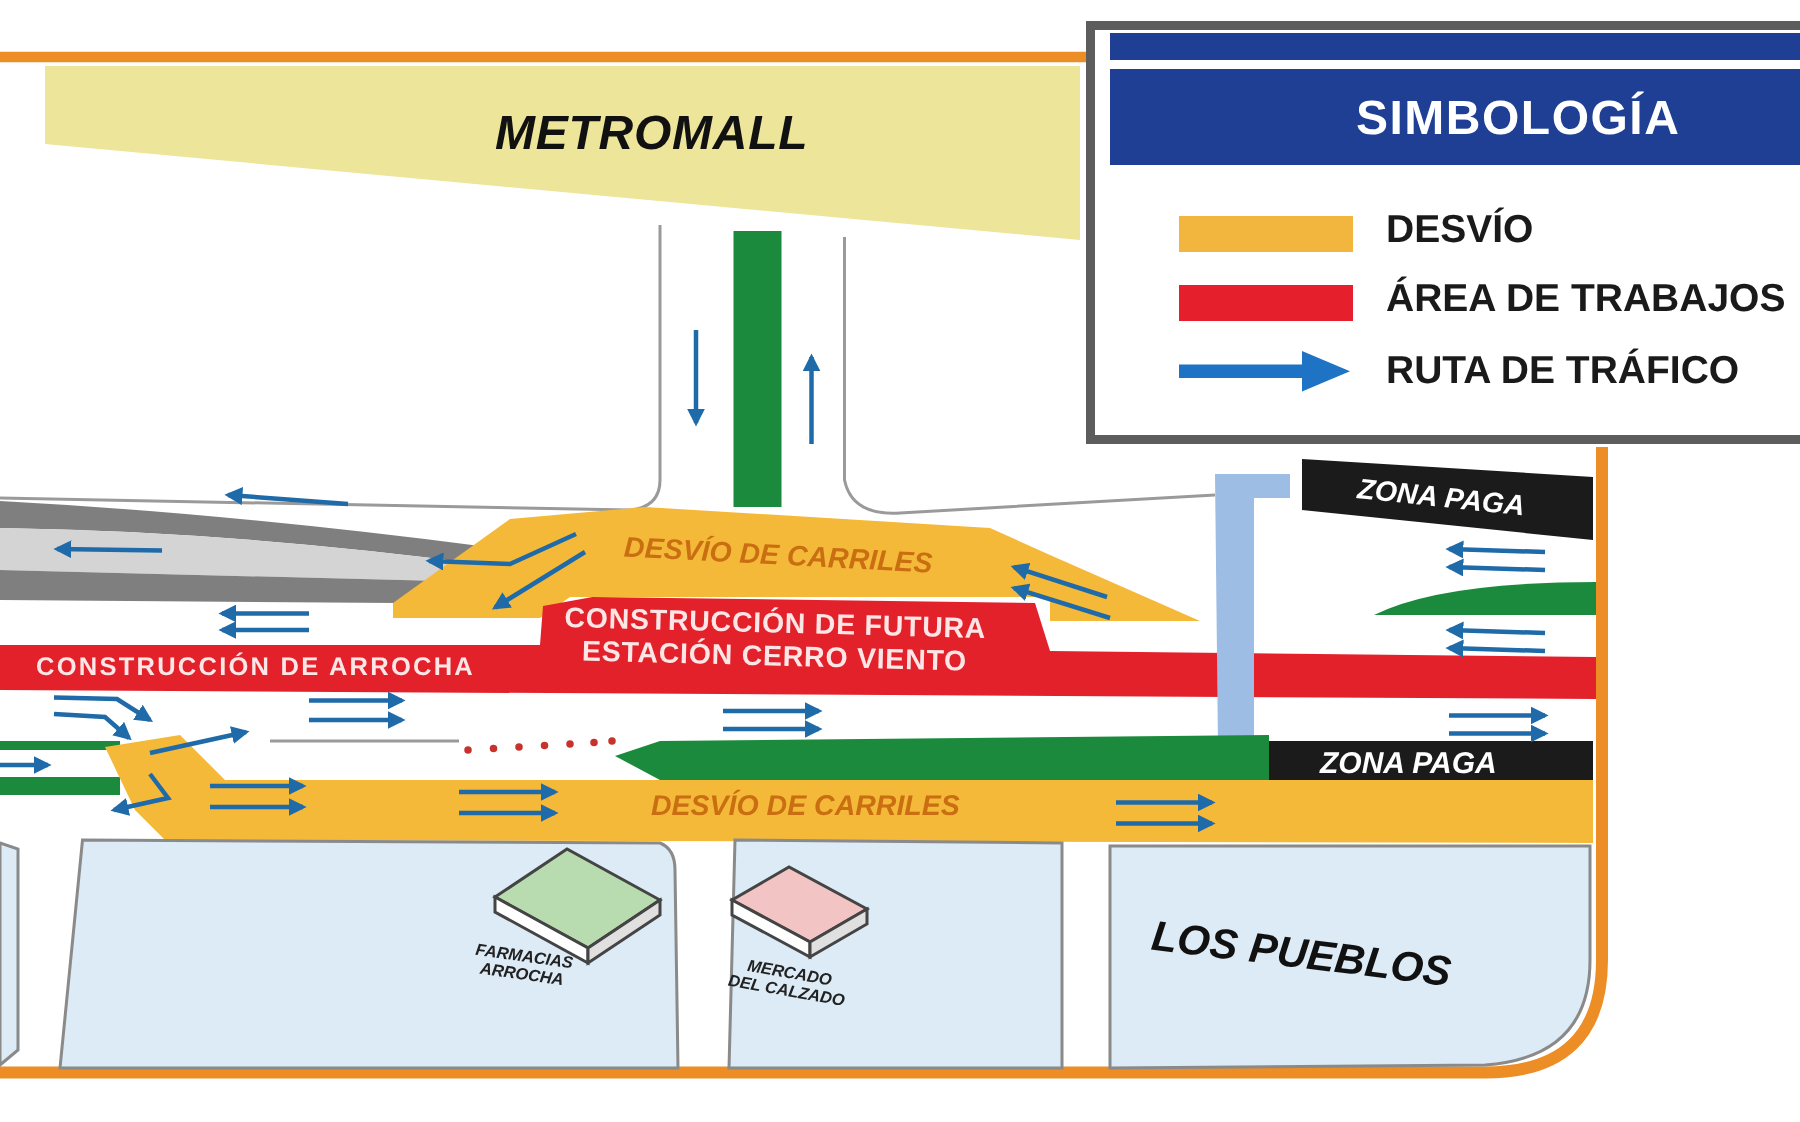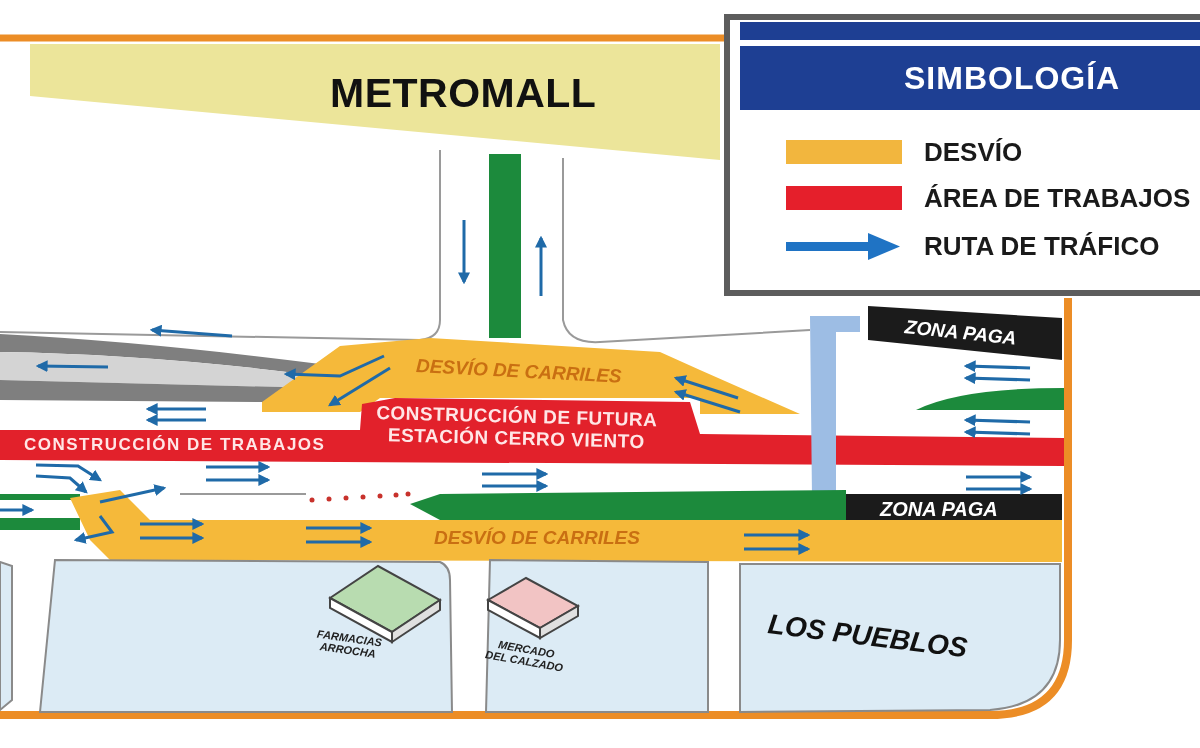--- a/index.html
+++ b/index.html
@@ -1,34 +1,34 @@
 <!DOCTYPE html>
 <html><head>
 <meta charset="utf-8">
 <style>
   html,body{margin:0;padding:0;background:#ffffff;}
   body{width:1200px;height:748px;position:relative;overflow:hidden;font-family:"Liberation Sans","DejaVu Sans",sans-serif;}
   #map{position:absolute;left:0;top:0;width:1200px;height:748px;}
   .lbl{position:absolute;font-family:"Liberation Sans",sans-serif;font-weight:bold;white-space:nowrap;}
-  .metromall{left:330px;top:70px;font-size:41px;color:#111;letter-spacing:0.5px;}
+  .metromall{left:330px;top:70px;font-size:32px;font-style:italic;color:#111;letter-spacing:0.5px;}
   .desvio-top{left:416px;top:355px;font-size:19px;font-style:italic;color:#c96f12;transform:rotate(3deg);transform-origin:left center;}
   .desvio-bot{left:434px;top:527px;font-size:19px;font-style:italic;color:#c96f12;}
   .viaducto{left:24px;top:435px;font-size:17px;color:#ffe6e6;letter-spacing:1.5px;}
   .futura{left:376px;top:402px;font-size:19px;color:#ffe6e6;text-align:center;line-height:22px;transform:rotate(1.5deg);transform-origin:left center;letter-spacing:0.5px;}
   .zona1{left:905px;top:316px;font-size:19px;font-style:italic;color:#fff;transform:rotate(6deg);transform-origin:left center;}
   .zona2{left:880px;top:498px;font-size:20px;font-style:italic;color:#fff;}
   .farmacias{left:316px;top:632px;font-size:11px;font-style:italic;color:#222;text-align:center;line-height:12px;transform:rotate(8deg);}
   .mercado{left:486px;top:643px;font-size:11px;font-style:italic;color:#222;text-align:center;line-height:12px;transform:rotate(10deg);}
   .pueblos{left:768px;top:608px;font-size:28px;font-style:italic;color:#111;transform:rotate(7deg);transform-origin:left center;}
 
   
   .legend{position:absolute;left:724px;top:14px;width:500px;height:282px;background:#fff;border:6px solid #5d5d5d;box-sizing:border-box;}
   .legend-topbar{position:absolute;left:10px;top:2px;right:0;height:18px;background:#1e3f93;}
   .legend-title{position:absolute;left:10px;top:26px;right:0;height:64px;background:#1e3f93;color:#fff;font-family:"Liberation Sans",sans-serif;font-weight:bold;font-size:32px;line-height:64px;text-align:left;padding-left:164px;letter-spacing:1px;}
-  .legend-row{position:absolute;left:56px;height:32px;display:flex;align-items:center;}
+  .legend-row{position:absolute;left:56px;height:32px;display:flex;align-items:flex-end;}
   .legend-swatch{width:116px;height:24px;}
   .legend-text{margin-left:22px;font-family:"Liberation Sans",sans-serif;font-weight:bold;font-size:26px;color:#1a1a1a;}
 </style>
 </head>
 <body>
 
 <svg id="map" viewBox="0 0 1200 748" xmlns="http://www.w3.org/2000/svg">
   <defs>
     <marker id="ah" viewBox="0 0 10 10" refX="8" refY="5" markerWidth="4" markerHeight="4" orient="auto-start-reverse">
       <path d="M0,0 L10,5 L0,10 z" fill="#1f6aa8"></path>
@@ -130,21 +130,21 @@
     <line x1="306" y1="528" x2="370" y2="528" marker-end="url(#ah)"></line>
     <line x1="306" y1="542" x2="370" y2="542" marker-end="url(#ah)"></line>
     <line x1="744" y1="535" x2="808" y2="535" marker-end="url(#ah)"></line>
     <line x1="744" y1="549" x2="808" y2="549" marker-end="url(#ah)"></line>
   </g>
 </svg>
 
 <div class="lbl metromall">METROMALL</div>
 <div class="lbl desvio-top">DESVÍO DE CARRILES</div>
 <div class="lbl desvio-bot">DESVÍO DE CARRILES</div>
-<div class="lbl viaducto">CONSTRUCCIÓN DE TRABAJOS</div>
+<div class="lbl viaducto">CONSTRUCCIÓN DE ARROCHA</div>
 <div class="lbl futura">
   <div>CONSTRUCCIÓN DE FUTURA</div>
   <div>ESTACIÓN CERRO VIENTO</div>
 </div>
 <div class="lbl zona1">ZONA PAGA</div>
 <div class="lbl zona2">ZONA PAGA</div>
 <div class="lbl farmacias">
   <div>FARMACIAS</div>
   <div>ARROCHA</div>
 </div>

